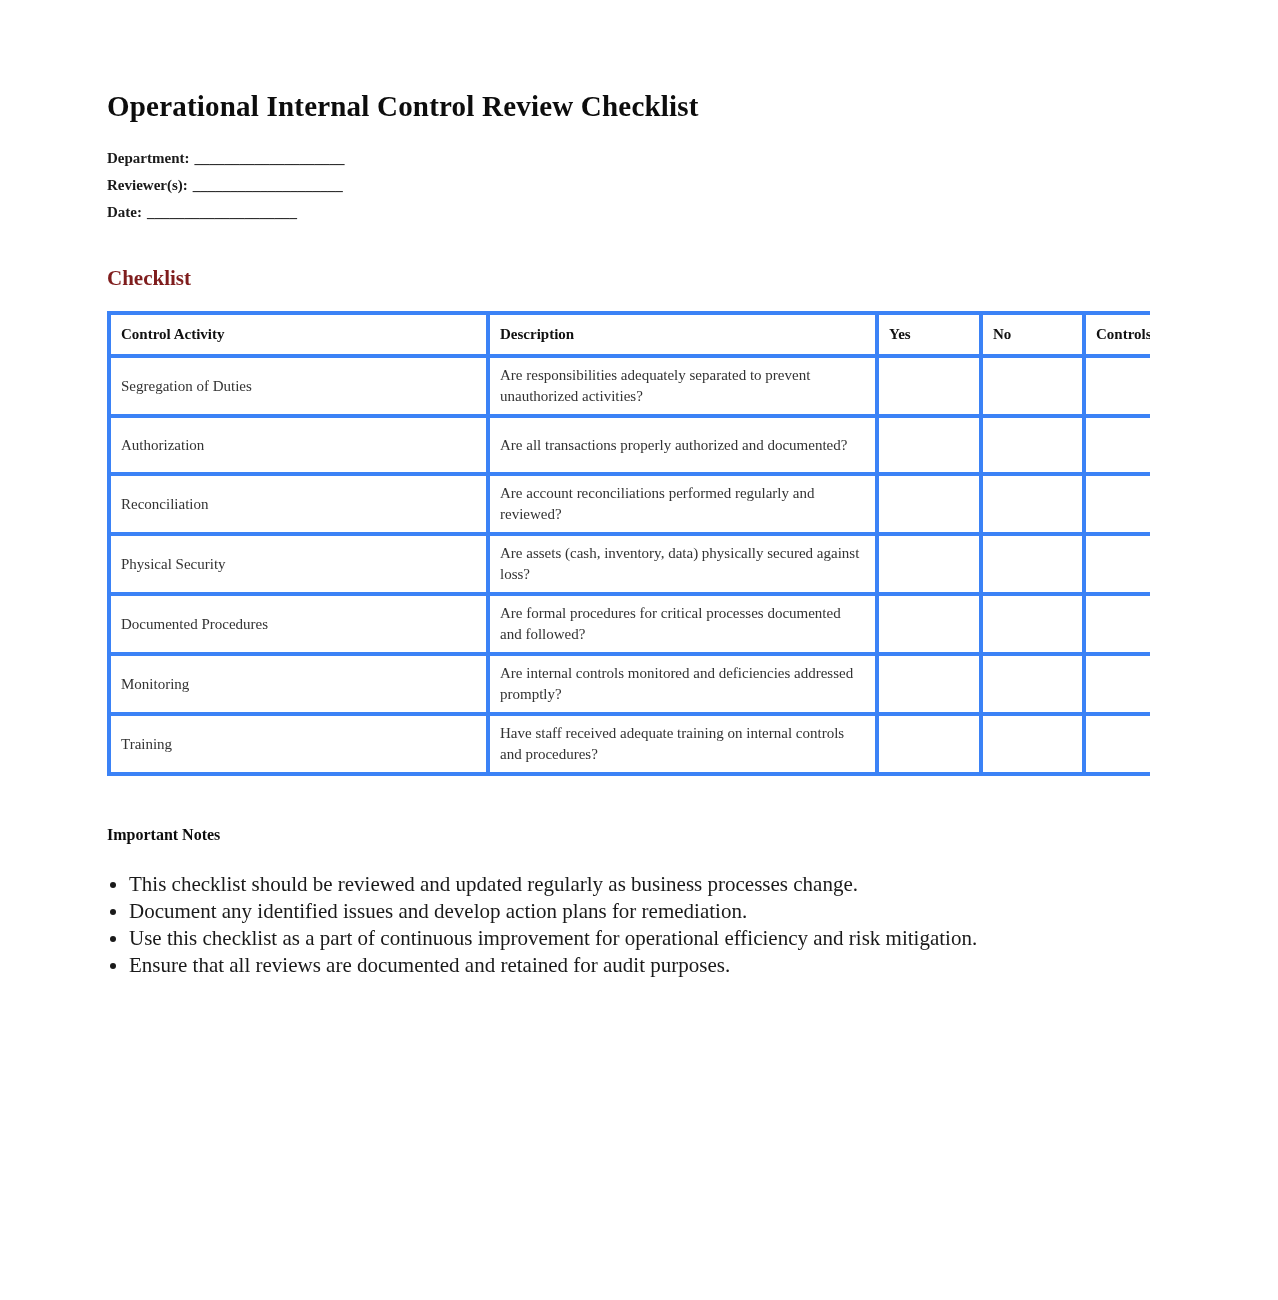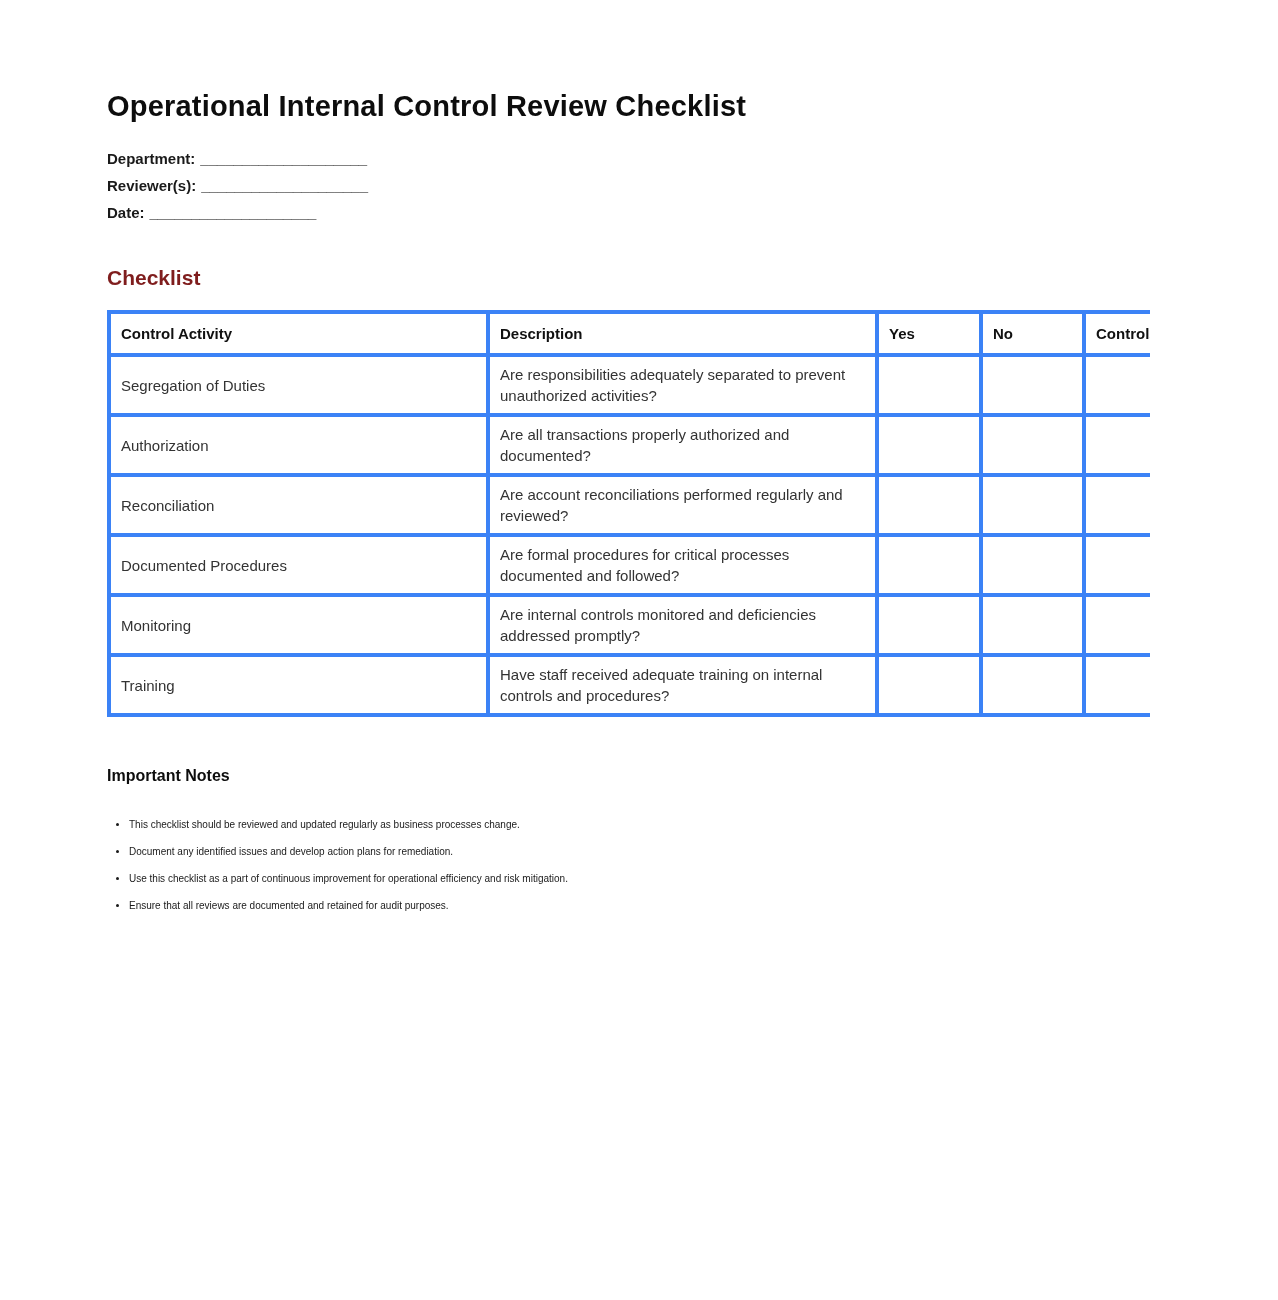--- a/index.html
+++ b/index.html
@@ -8,20 +8,21 @@
     padding: 0;
     background: #ffffff;
     font-family: "Liberation Sans", "DejaVu Sans", sans-serif;
   }
   .page {
     width: 1150px;
     height: 1300px;
     background: #ffffff;
     padding: 90px 106px 0 107px;
     overflow: hidden;
+    font-family: Liberation Serif, serif;
   }
   .doc-title {
     font-size: 29px;
     font-weight: 700;
     color: #0d0d0d;
     margin: 0 0 22px 0;
     letter-spacing: 0.2px;
   }
   .field-line {
     font-size: 15px;
@@ -71,21 +72,21 @@
     font-size: 16px;
     font-weight: 700;
     color: #0d0d0d;
     margin: 50px 0 0 0;
   }
   ul.notes-list {
     margin: 30px 0 0 0;
     padding-left: 22px;
   }
   ul.notes-list li {
-    font-size: 10px;
+    font-size: 21px;
     color: #1a1a1a;
     line-height: 20px;
     margin-bottom: 7px;
   }
 </style>
 </head>
 <body>
 
 <div class="page">
 
@@ -138,20 +139,27 @@
         <td></td>
       </tr>
       <tr>
         <td>Reconciliation</td>
         <td>Are account reconciliations performed regularly and reviewed?</td>
         <td></td>
         <td></td>
         <td></td>
       </tr>
       <tr>
+        <td>Physical Security</td>
+        <td>Are assets (cash, inventory, data) physically secured against loss?</td>
+        <td></td>
+        <td></td>
+        <td></td>
+      </tr>
+      <tr>
         <td>Documented Procedures</td>
         <td>Are formal procedures for critical processes documented and followed?</td>
         <td></td>
         <td></td>
         <td></td>
       </tr>
       <tr>
         <td>Monitoring</td>
         <td>Are internal controls monitored and deficiencies addressed promptly?</td>
         <td></td>

